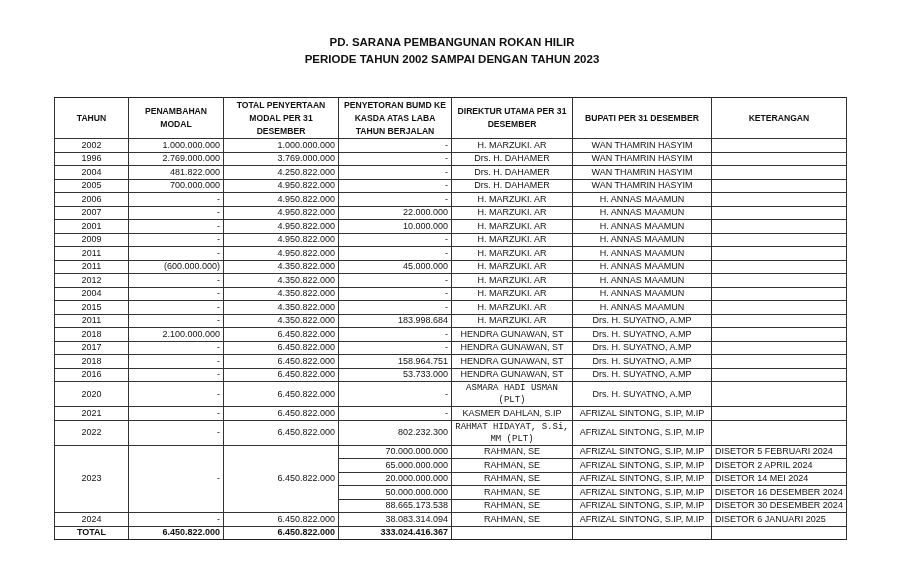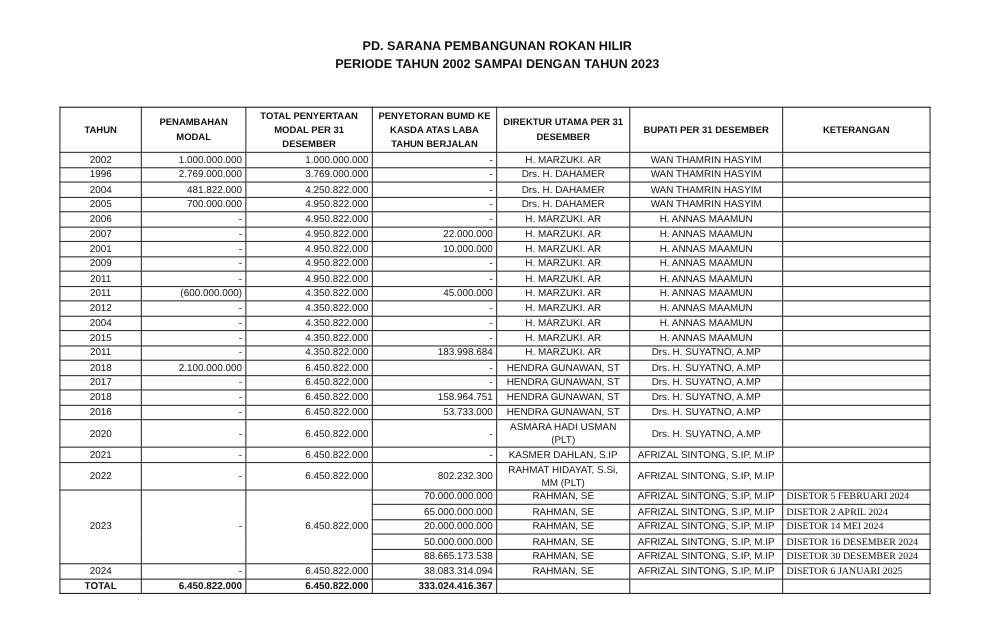--- a/index.html
+++ b/index.html
@@ -10,22 +10,22 @@
   .t1 { top: 36px; text-align: center; }
   .t2 { top: 53px; }
   table { position: absolute; left: 54px; top: 97px; border-collapse: collapse;
           font-size: 9px; table-layout: fixed; }
   td, th { border: 1px solid #333; padding: 0 3px; height: 12.5px; line-height: 11px;
            white-space: nowrap; overflow: hidden; }
   th { font-weight: bold; font-size: 8.6px; text-align: center; height: 40px;
        white-space: normal; line-height: 13px; border-top: 1.5px solid #222; }
   td.c { text-align: center; }
   td.r { text-align: right; }
-  td.l { text-align: left; font-family: Liberation Serif, serif; }
-  td.wrap { white-space: normal; line-height: 12px; height: 24px; }
+  td.l { text-align: left; }
+  td.wrap { white-space: normal; line-height: 12px; height: 24px; font-family: Liberation Mono, monospace; }
   tr.tall td { height: 24px; }
   tr.total td { font-weight: bold; border-bottom: 1.5px solid #222; }
 </style>
 </head>
 <body>
 
 <div class="title t1">PD. SARANA PEMBANGUNAN ROKAN HILIR</div>
 <div class="title t2">PERIODE TAHUN 2002 SAMPAI DENGAN TAHUN 2023</div>
 
 <table>

